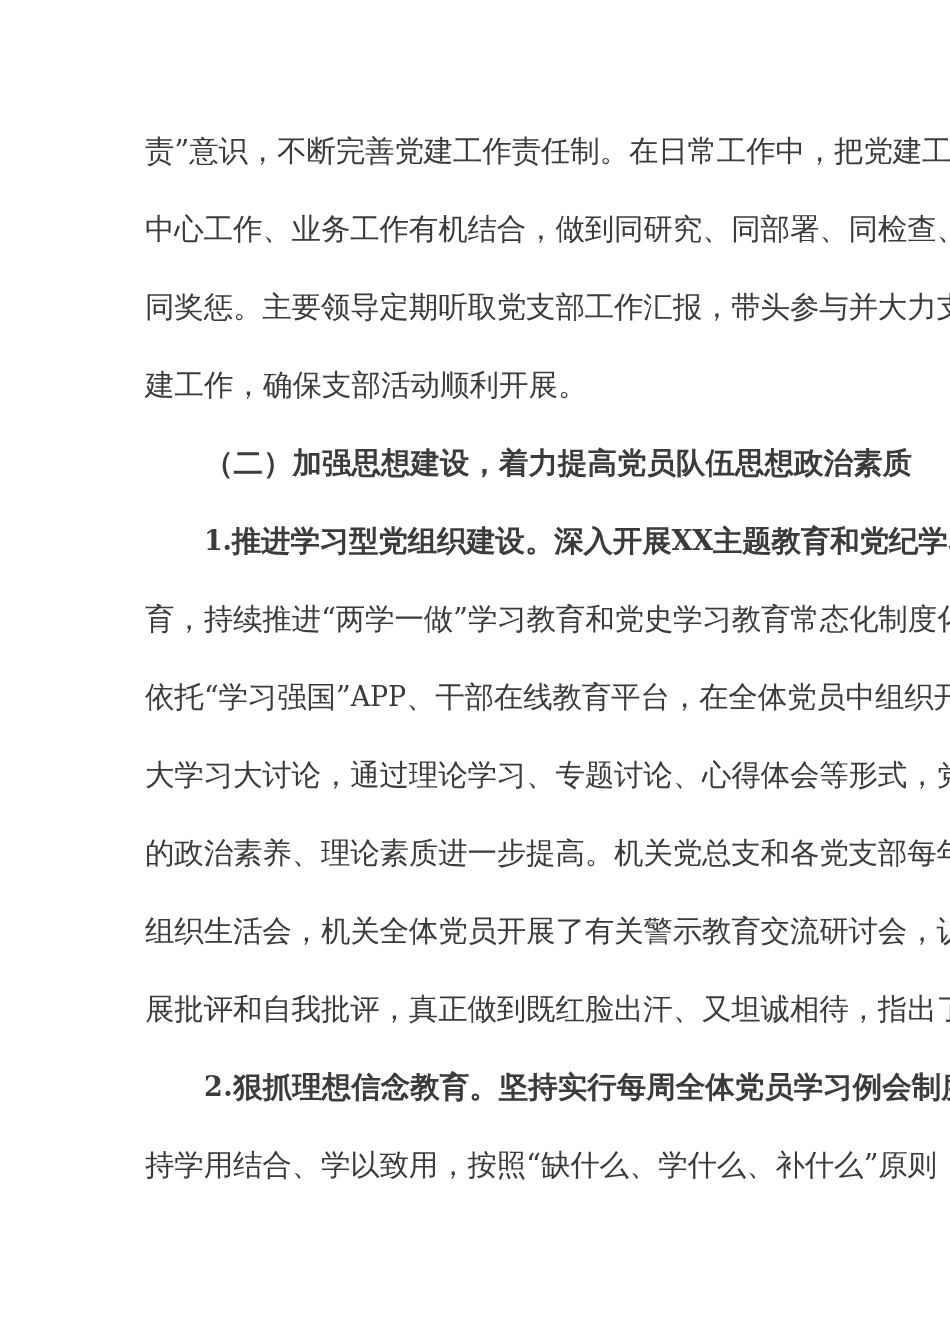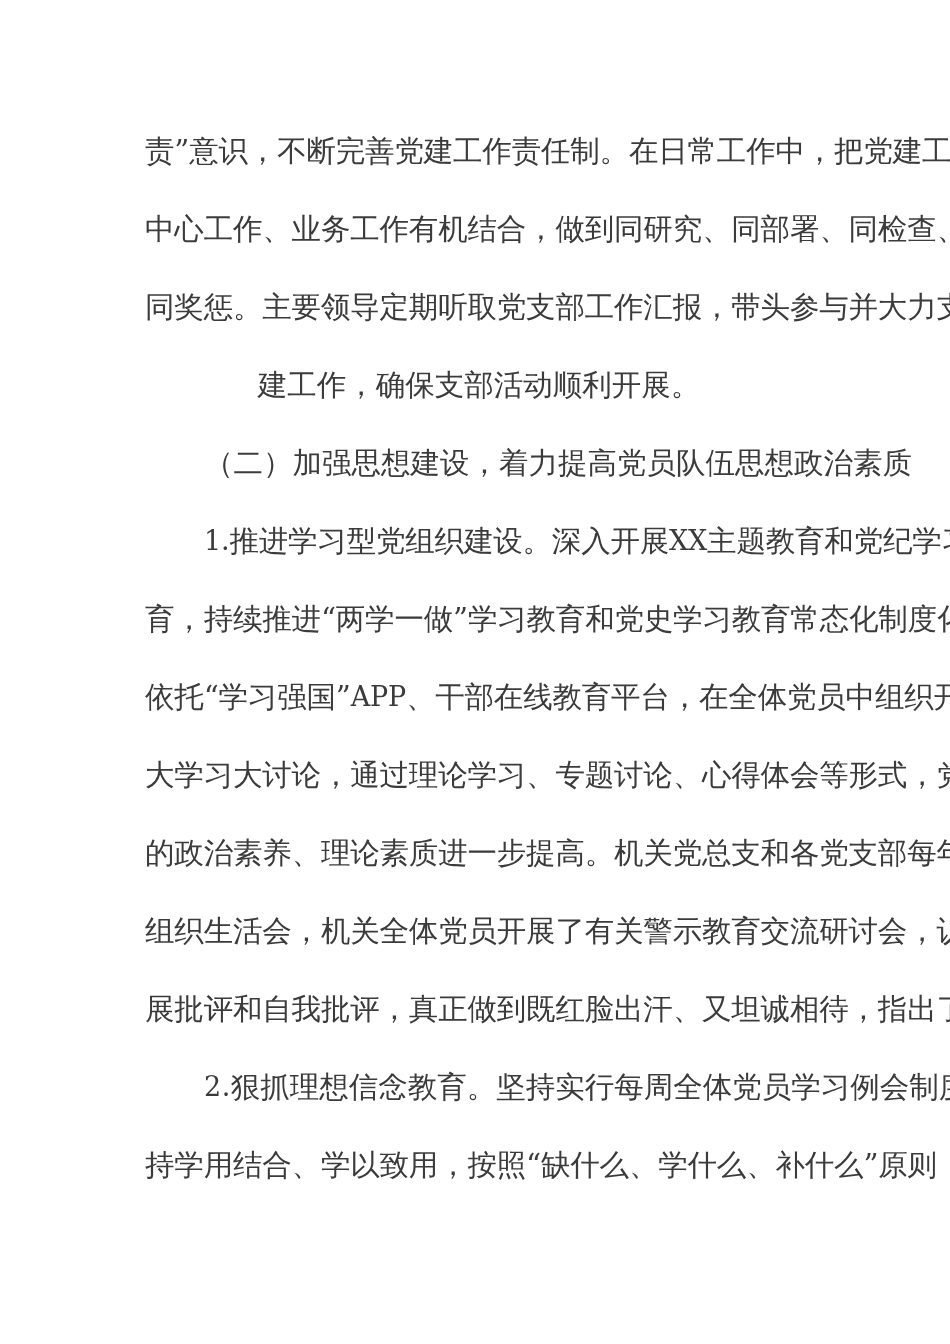--- a/index.html
+++ b/index.html
@@ -49,27 +49,27 @@
     display: flex;
     justify-content: space-between;
   }
   .j > span {
     display: inline-block;
   }
 
   
   .nj {
     display: block;
-    text-align: center;
   }
 
   
   .indent {
     padding-left: 59px;
     box-sizing: border-box;
+    font-weight: bold;
   }
   .indent.j {
     width: 668px;
   }
 
   
   .tight > span {
     letter-spacing: -0.2px;
   }
 

